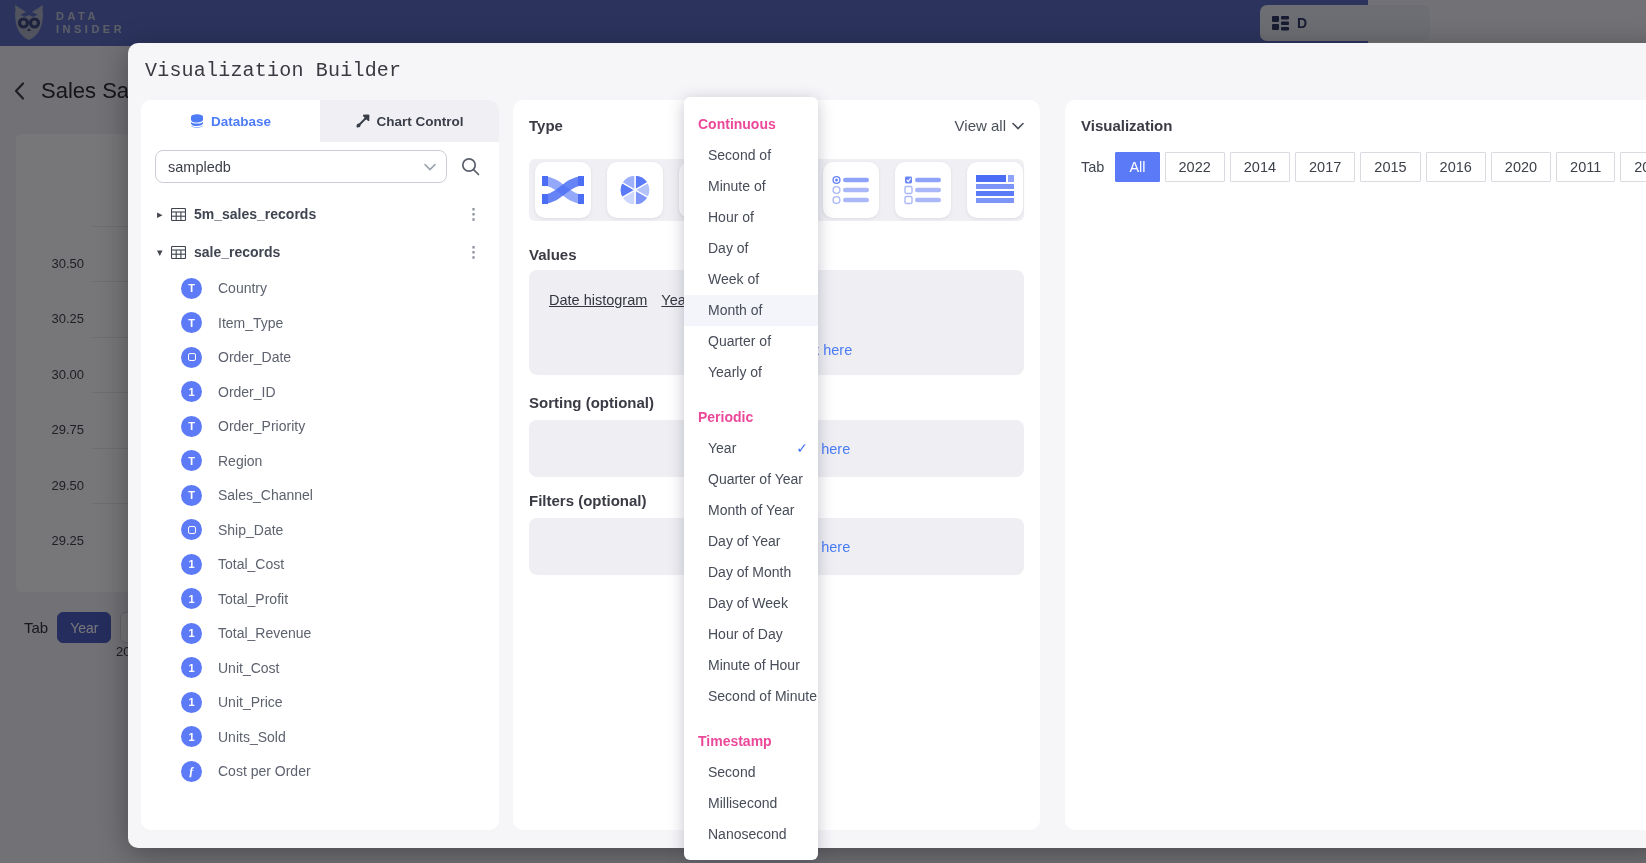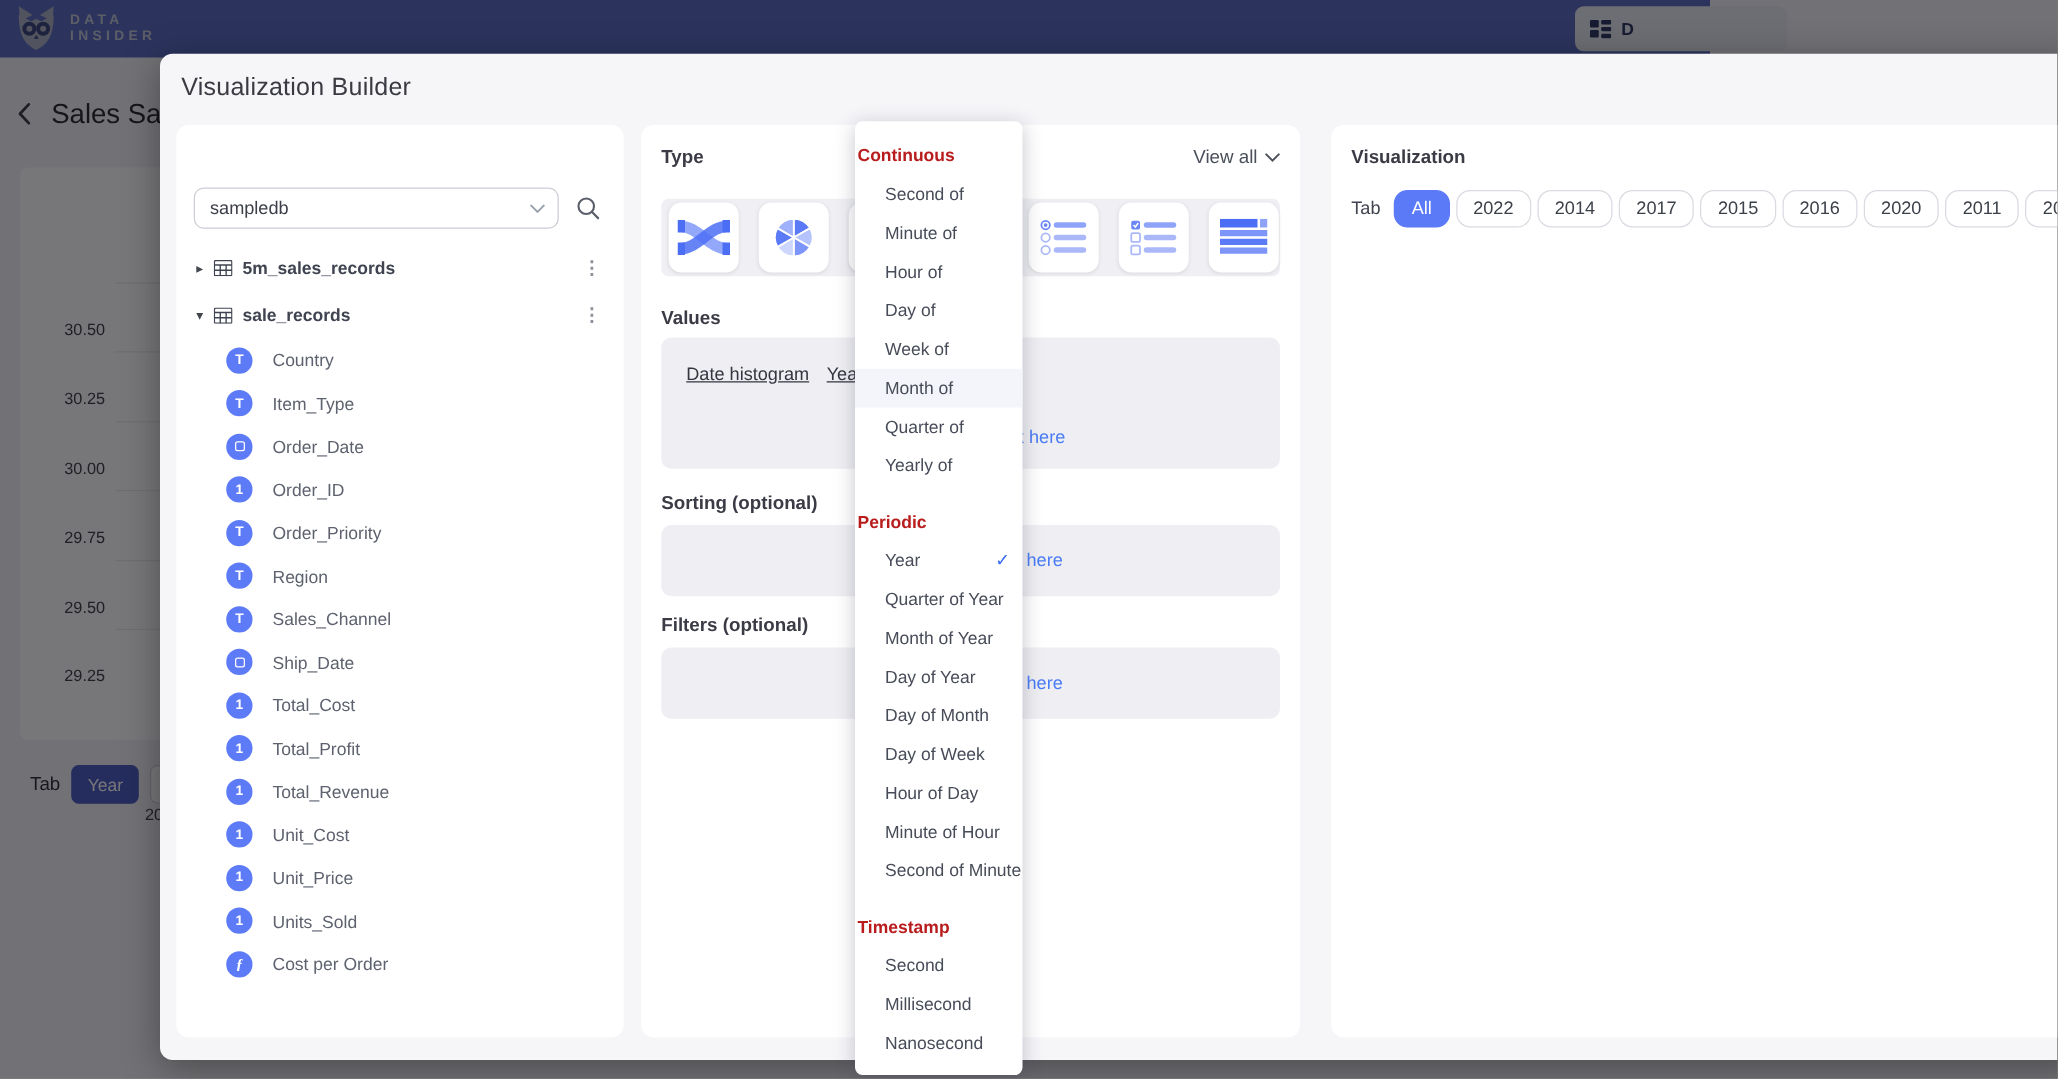--- a/index.html
+++ b/index.html
@@ -18,21 +18,21 @@
   .bg-ytick{position:absolute;left:28px;width:40px;text-align:right;font-size:13px;color:#3c3e44;margin-top:37px;}
   .bg-gridline{position:absolute;left:76px;width:230px;height:1px;background:#ebebee;}
   #bg-xtick{left:100px;top:510px;font-size:13px;color:#3c3e44;}
   #bg-tabs-row{left:24px;top:612px;display:flex;align-items:center;gap:9px;font-size:15px;color:#2c2d33;}
   .bg-tab-btn{height:31px;border-radius:6px;padding:0 12px;font-size:14px;border:1px solid #d5d7dd;background:#fff;color:#33343a;}
   .bg-tab-btn.sel{background:#4a5cc0;border-color:#4a5cc0;color:#fff;}
   #backdrop{left:0;top:0;width:1646px;height:863px;background:rgba(8,8,12,0.55);z-index:5;}
 
   
   #modal{left:128px;top:43px;width:1540px;height:805px;background:#f6f6f9;border-radius:10px 0 0 10px;box-shadow:0 6px 30px rgba(0,0,0,.35);z-index:10;}
-  #modal-title{left:17px;top:16px;font-size:20px;color:#3a3b42;font-weight:500;letter-spacing:.2px;}
+  #modal-title{left:17px;top:16px;font-size:20px;color:#3a3b42;font-weight:500;letter-spacing:.2px;font-family:Liberation Mono, monospace;}
   .panel{position:absolute;top:57px;height:730px;background:#fff;border-radius:10px;}
 
   
   #db-panel{left:13px;width:358px;}
   .tabbar{display:flex;height:42px;}
   .tab{flex:1;display:flex;align-items:center;justify-content:center;gap:7px;font-size:13.5px;font-weight:bold;cursor:pointer;}
   .tab.active{background:#fff;color:#4d7cf6;border-radius:10px 0 0 0;}
   .tab.inactive{background:#f0f0f4;color:#3a3e49;border-radius:0 10px 0 0;}
   #search-row{left:14px;top:50px;width:330px;height:33px;display:flex;align-items:center;gap:14px;}
   #ds-select{width:292px;height:33px;border:1px solid #ccced6;border-radius:8px;background:#fff;display:flex;align-items:center;padding:0 10px 0 12px;font-size:14.5px;color:#3c3f49;}
@@ -60,28 +60,28 @@
   .dz-text{font-size:14.5px;color:#3f4450;white-space:nowrap;}
   .dz-link{color:#4a7cf6;cursor:pointer;}
   .chips{position:absolute;left:20px;top:22px;display:flex;gap:14px;}
   .chip{font-size:14.5px;color:#33363f;text-decoration:underline;cursor:pointer;}
   .dz-center{position:absolute;left:0;right:0;text-align:center;}
 
   
   #viz-panel{left:937px;width:620px;}
   #viz-tabs-row{position:absolute;left:16px;top:52px;display:flex;align-items:center;gap:5px;}
   #viz-tab-label{font-size:14.5px;color:#3f4450;margin-right:6px;}
-  .vtab{height:30px;border-radius:11px;border:1px solid #d9dbe1;background:#fff;color:#3c4049;font-size:14.5px;padding:0 13px;cursor:pointer;white-space:nowrap;}
+  .vtab{height:30px;border-radius:1px;border:1px solid #d9dbe1;background:#fff;color:#3c4049;font-size:14.5px;padding:0 13px;cursor:pointer;white-space:nowrap;}
   .vtab.sel{background:#5b7af7;border-color:#5b7af7;color:#fff;}
 
   
   #granularity-dd{left:684px;top:97px;width:134px;background:#fff;border-radius:6px;box-shadow:0 3px 16px rgba(50,50,80,.28);z-index:30;padding:12px 0 10px 0;}
   .dd-group{margin-top:14px;}
   .dd-group:first-child{margin-top:0;}
-  .dd-header{height:31px;line-height:31px;padding-left:2px;font-size:14px;font-weight:bold;color:#b91c1c;}
+  .dd-header{height:31px;line-height:31px;padding-left:14px;font-size:14px;font-weight:bold;color:#ec4899;}
   .dd-item{height:31px;line-height:31px;padding-left:24px;font-size:14px;color:#474c58;cursor:pointer;position:relative;white-space:nowrap;}
   .dd-item.hovered{background:#f3f5fb;}
   .dd-check{position:absolute;right:10px;top:0;color:#3b6ef5;font-size:14px;}
 
   svg{display:block;}
 </style>
 </head>
 <body>
 
 <div id="stage">
@@ -150,20 +150,39 @@
     <button class="bg-tab-btn sel">Year</button>
     <button class="bg-tab-btn">Qu</button>
   </div>
 
   <div id="backdrop" class="abs"></div>
 
   <div id="modal" class="abs">
     <div id="modal-title" class="abs">Visualization Builder</div>
 
     <div id="db-panel" class="panel">
+      <div class="tabbar">
+        <div class="tab active">
+          <svg width="14" height="15" viewBox="0 0 14 15">
+            <ellipse cx="7" cy="2.8" rx="6" ry="2.6" fill="#4d7cf6"></ellipse>
+            <path d="M1 2.8 v8.4 a6 2.6 0 0 0 12 0 v-8.4" fill="#4d7cf6"></path>
+            <path d="M1 6.4 a6 2.6 0 0 0 12 0 M1 10 a6 2.6 0 0 0 12 0" fill="none" stroke="#fff" stroke-width="1.1"></path>
+          </svg>
+          <span>Database</span>
+        </div>
+        <div class="tab inactive">
+          <svg width="14" height="14" viewBox="0 0 14 14">
+            <path d="M1.5 12.5 L9.5 4.5" stroke="#3a3e49" stroke-width="2" stroke-linecap="round"></path>
+            <path d="M8 1.5 L12.5 6" stroke="#3a3e49" stroke-width="2" stroke-linecap="round"></path>
+            <rect x="8.6" y="0.4" width="4.8" height="4.8" rx="1.2" fill="#3a3e49"></rect>
+            <circle cx="2.6" cy="11.4" r="1.9" fill="#3a3e49"></circle>
+          </svg>
+          <span>Chart Control</span>
+        </div>
+      </div>
 
       <div id="search-row" class="abs">
         <div id="ds-select">
           <span>sampledb</span>
           <span class="grow"></span>
           <svg width="12" height="8" viewBox="0 0 12 8">
             <polyline points="1,1.5 6,6.5 11,1.5" fill="none" stroke="#9aa0ab" stroke-width="1.6" stroke-linecap="round"></polyline>
           </svg>
         </div>
         <svg width="19" height="19" viewBox="0 0 19 19">

